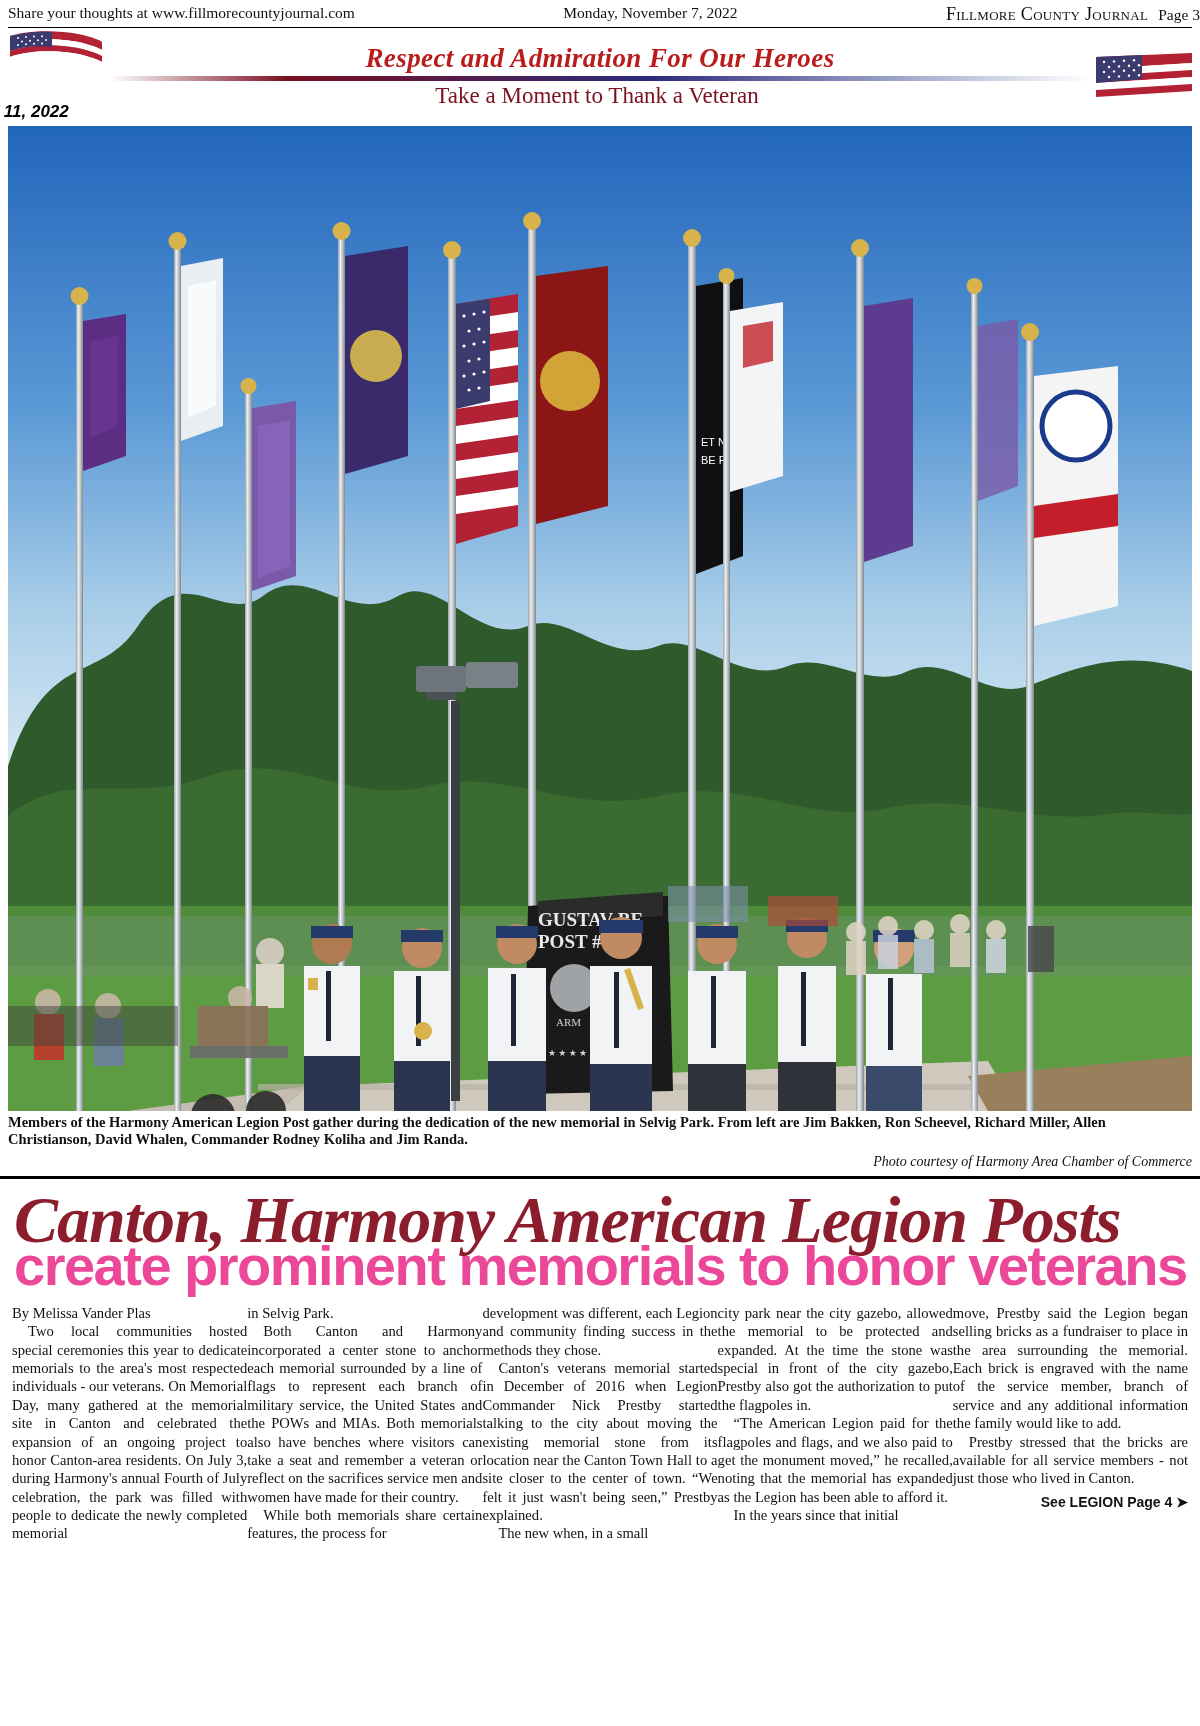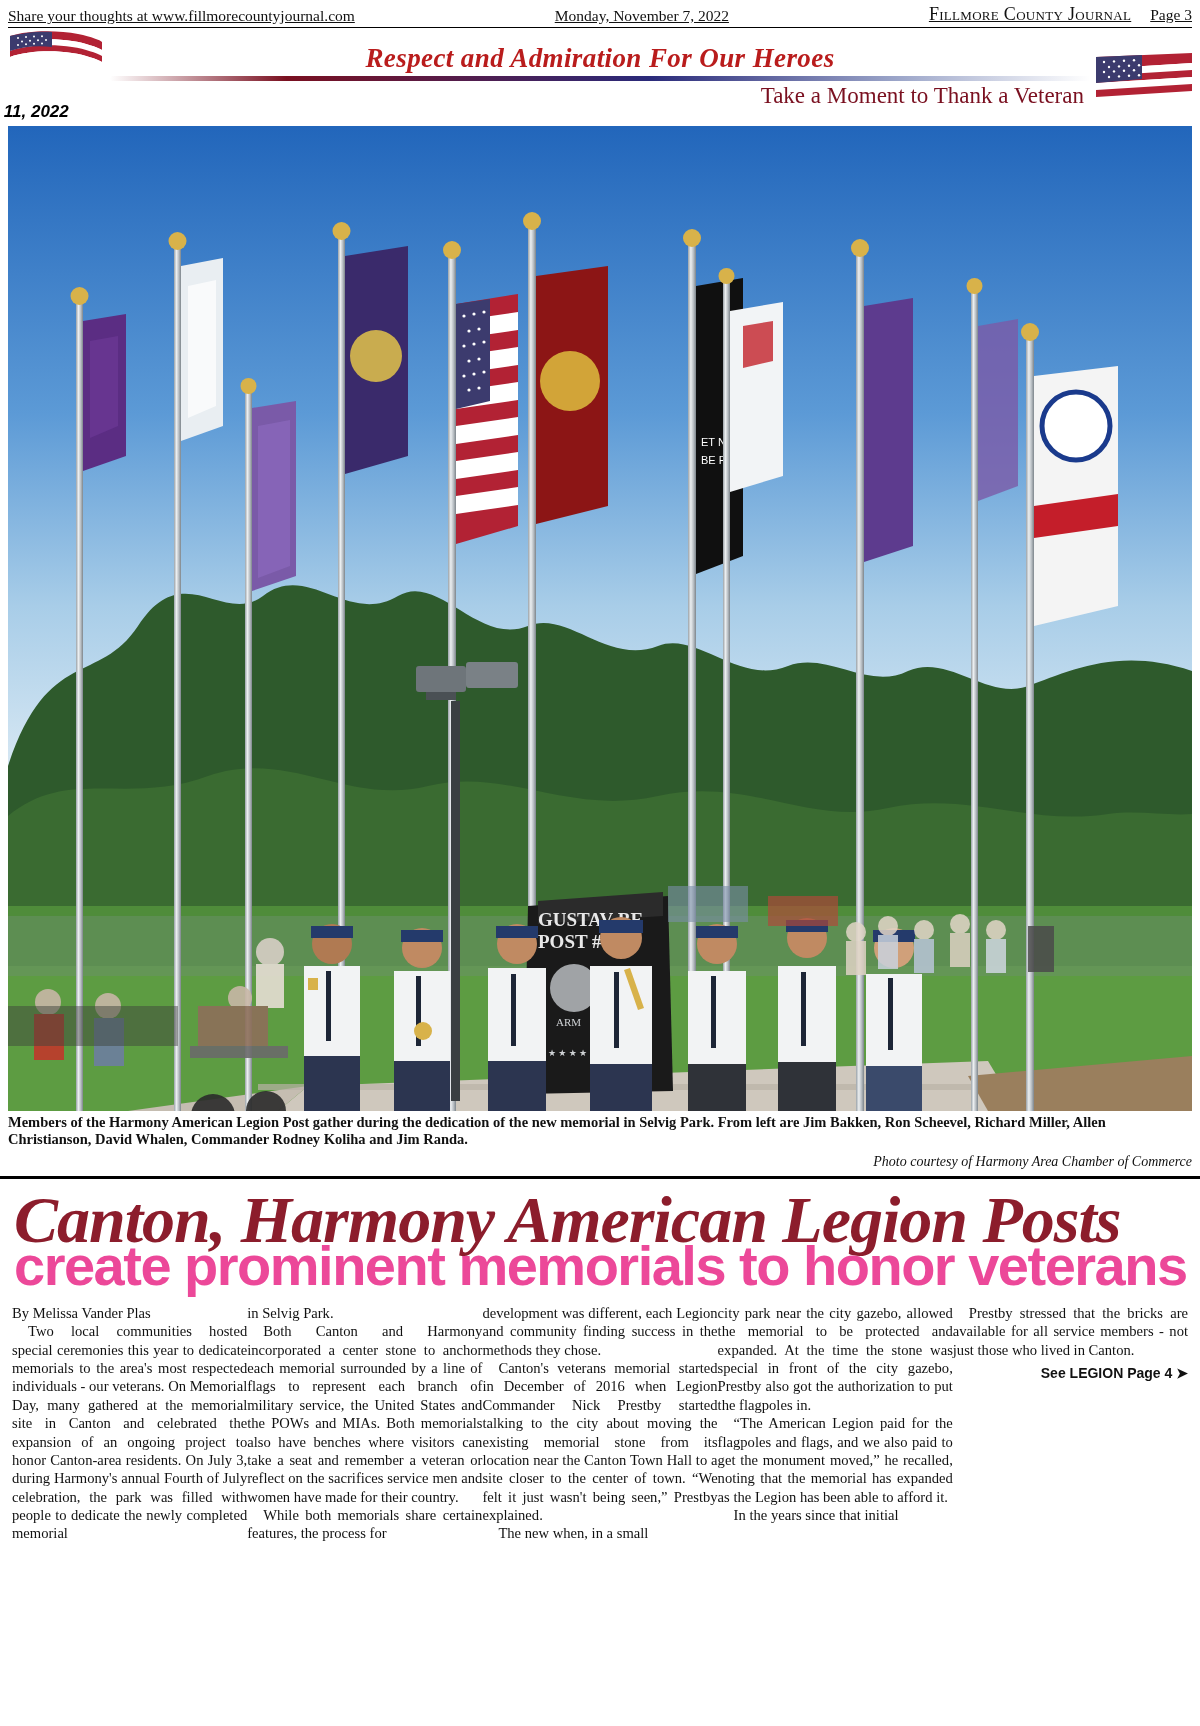--- a/index.html
+++ b/index.html
@@ -6,29 +6,28 @@
   body{
     width:1200px;height:1726px;
     background:#ffffff;
     font-family:"Liberation Serif", serif;
     color:#111;
     overflow:hidden;
     position:relative;
   }
   
   .topbar{
-    display:flex;align-items:flex-end;
-    padding:4px 8px 2px 8px;
+    display:flex;align-items:flex-start;
+    padding:4px 0 2px 8px;
     font-size:15.5px;
     border-bottom:0;
-    text-decoration:underline;
   }
   .topbar .left{flex:0 0 auto;}
   .topbar .center{flex:1 1 auto;text-align:center;}
-  .topbar .right{flex:0 0 auto;display:flex;gap:19px;align-items:baseline;}
+  .topbar .right{flex:0 0 auto;display:flex;gap:10px;align-items:baseline;}
   .topbar .paper{font-variant:small-caps;font-size:18px;letter-spacing:.3px;}
   .rule{height:1px;background:#000;margin:0 8px;}
 
   
   .banner{
     display:flex;align-items:center;
     padding:2px 8px 4px 8px;
     gap:6px;
   }
   .flagbox{width:96px;height:46px;position:relative;flex:0 0 auto;}
@@ -49,21 +48,21 @@
     font-size:27px;color:#b91c1c;
     letter-spacing:.4px;
   }
   .gradline{
     height:5px;margin:2px 0 2px 0;
     background:linear-gradient(to right,#ffffff,#7a1020 18%,#2a2a7a 55%,#9aa4c8 80%,#ffffff);
     border-radius:2px;
   }
   .banner-mid .line2{
     font-family:"Liberation Serif", serif;
-    font-size:23px;color:#7a1020;text-align:right;
+    font-size:23px;color:#7a1020;
     padding-right:6px;
   }
 
   
   .photo-wrap{margin:0 8px;position:relative;}
   .photo{
     width:1184px;height:985px;display:block;position:relative;overflow:hidden;
     background:linear-gradient(to bottom,#2f6fc0 0%,#5b9ad8 34%,#9fc6e8 52%,#cfe2f2 58%,#cfe2f2 60%,#2f5d2a 60%,#2f5d2a 100%);
   }
   .photo svg{position:absolute;left:0;top:0;}
@@ -446,18 +445,19 @@
     <p class="noindent">development was different, each Legion and community finding success in the methods they chose.</p>
     <p>Canton's veterans memorial started in December of 2016 when Legion Commander Nick Prestby started talking to the city about moving the existing memorial stone from its location near the Canton Town Hall to a site closer to the center of town. “We felt it just wasn't being seen,” Prestby explained.</p>
     <p>The new when, in a small</p>
   </div>
   <div class="col">
     <p class="noindent">city park near the city gazebo, allowed the memorial to be protected and expanded. At the time the stone was special in front of the city gazebo, Prestby also got the authorization to put the flagpoles in.</p>
     <p>“The American Legion paid for the flagpoles and flags, and we also paid to get the monument moved,” he recalled, noting that the memorial has expanded as the Legion has been able to afford it.</p>
     <p>In the years since that initial</p>
   </div>
   <div class="col">
+    <p class="noindent">move, Prestby said the Legion began selling bricks as a fundraiser to place in the area surrounding the memorial. Each brick is engraved with the name of the service member, branch of service and any additional information the family would like to add.</p>
     <p>Prestby stressed that the bricks are available for all service members - not just those who lived in Canton.</p>
     <div class="jumpline">
       <span>See LEGION Page 4</span><span class="arrow">➤</span>
     </div>
   </div>
 </div>
 
 </body></html>

